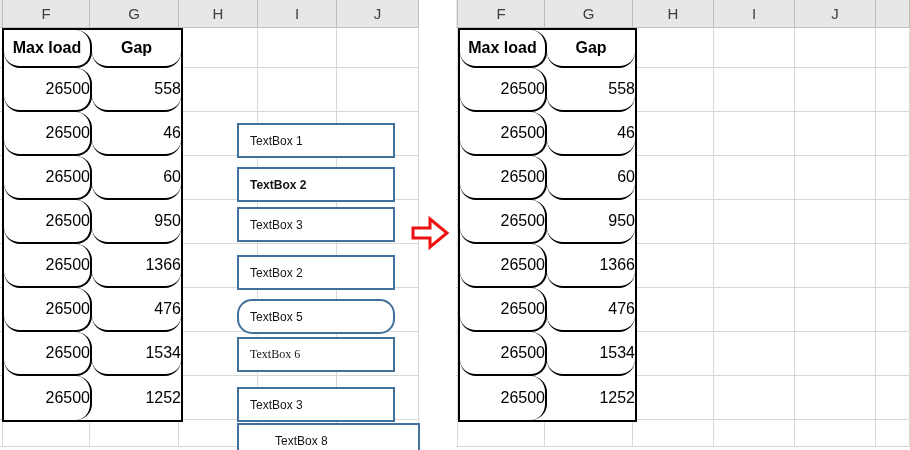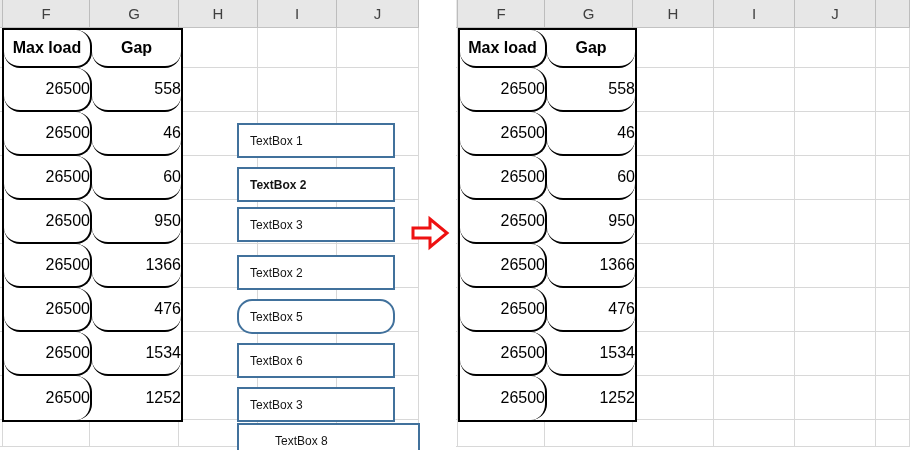--- a/index.html
+++ b/index.html
@@ -156,21 +156,21 @@
         <div class="tcell num c1">1534</div>
         <div class="tcell num c0 lastrow">26500</div>
         <div class="tcell num c1 lastrow">1252</div>
       </div>
     <div class="tb-layer">
         <div class="textbox" style="top: 75px;">TextBox 1</div>
         <div class="textbox" style="top: 119px; font-weight: bold;">TextBox 2</div>
         <div class="textbox" style="top: 159px;">TextBox 3</div>
         <div class="textbox" style="top: 207px;">TextBox 2</div>
         <div class="textbox" style="top: 251px; border-radius: 15px;">TextBox 5</div>
-        <div class="textbox" style="top: 295px;">TextBox 6</div>
+        <div class="textbox" style="top: 289px; font-family: Liberation Serif, serif;">TextBox 6</div>
         <div class="textbox" style="top: 339px;">TextBox 3</div>
         <div class="textbox" style="top: 375px; padding-left: 36px;">TextBox 8</div>
       </div>
   </section>
 
   <div class="arrow-wrap">
     <svg width="40" height="36" viewBox="0 0 40 36" xmlns="http://www.w3.org/2000/svg">
       <polygon id="arrow-shape" points="3,13 20,13 20,4 37,18 20,32 20,23 3,23" fill="#ffffff" stroke="#EE1111" stroke-width="3" stroke-linejoin="miter"></polygon>
     </svg>
   </div>

